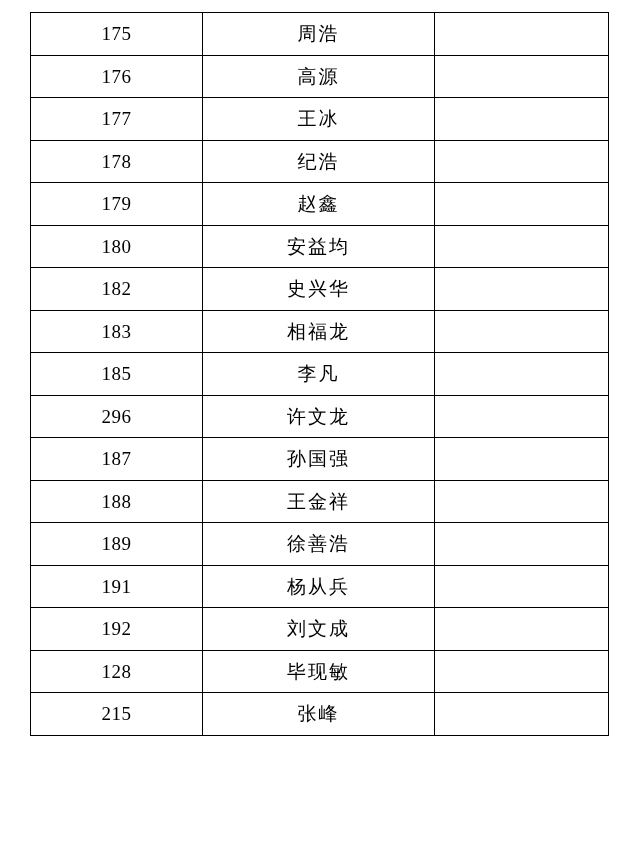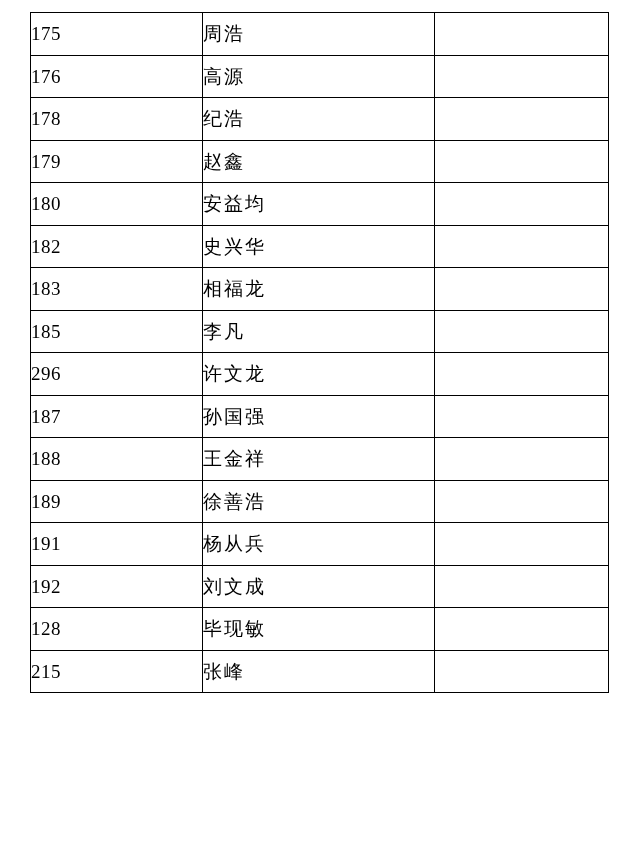--- a/index.html
+++ b/index.html
@@ -31,21 +31,21 @@
     table-layout: fixed;
     width: 578px;
   }
   table.roster col.c-num   { width: 172px; }
   table.roster col.c-name  { width: 232px; }
   table.roster col.c-blank { width: 174px; }
   table.roster td {
     border: 1px solid #000000;
     height: 41.5px;
     padding: 0;
-    text-align: left;
+    text-align: center;
     vertical-align: middle;
     font-size: 19px;
     line-height: 41.5px;
     white-space: nowrap;
   }
   td.num {
     font-family: "Liberation Serif", "DejaVu Serif", serif;
     letter-spacing: 0.5px;
   }
   td.name {
@@ -69,20 +69,25 @@
       </colgroup>
       <tbody>
         <tr>
           <td class="num">175</td>
           <td class="name">周浩</td>
           <td class="blank"></td>
         </tr>
         <tr>
           <td class="num">176</td>
           <td class="name">高源</td>
+          <td class="blank"></td>
+        </tr>
+        <tr>
+          <td class="num">177</td>
+          <td class="name">王冰</td>
           <td class="blank"></td>
         </tr>
         <tr>
           <td class="num">178</td>
           <td class="name">纪浩</td>
           <td class="blank"></td>
         </tr>
         <tr>
           <td class="num">179</td>
           <td class="name">赵鑫</td>

